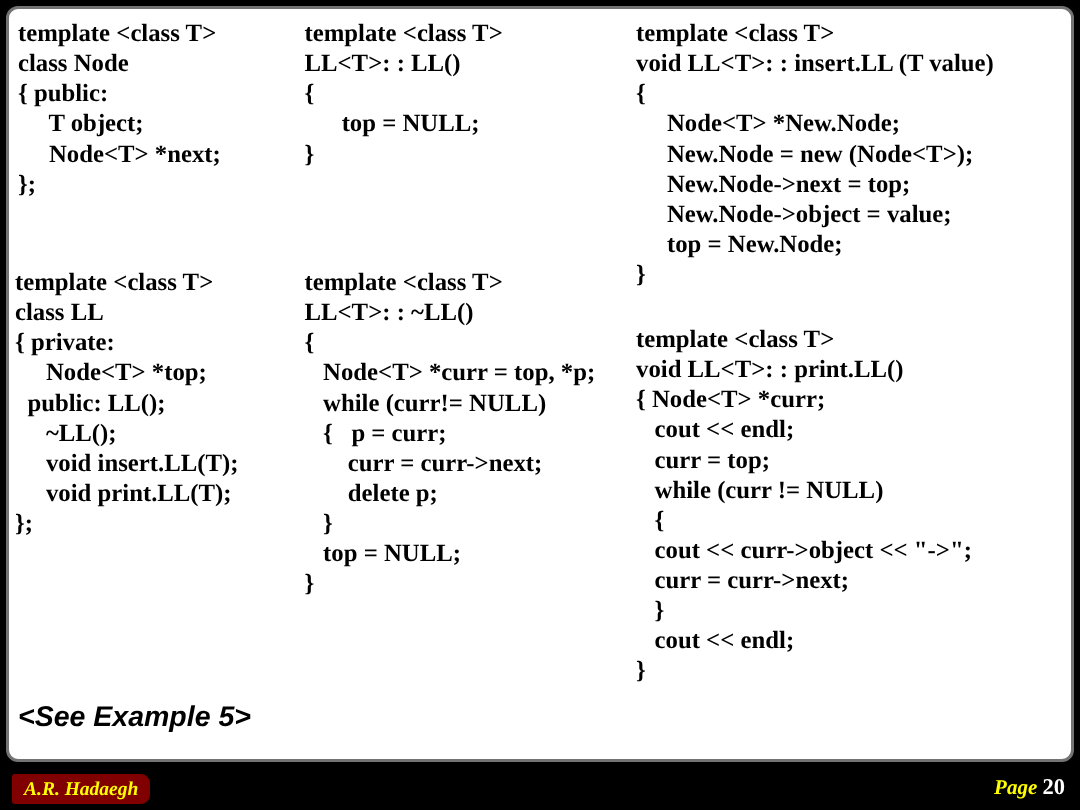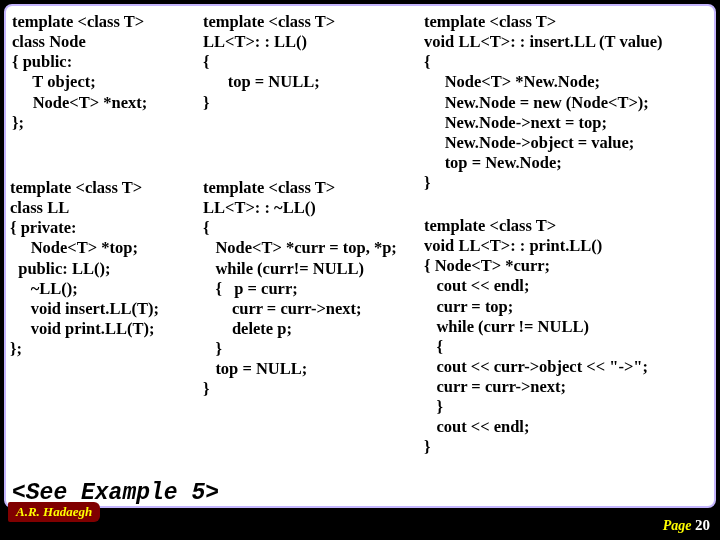--- a/index.html
+++ b/index.html
@@ -1,28 +1,28 @@
 <!DOCTYPE html>
 <html><head>
 <meta charset="utf-8">
 <style>
   * { margin: 0; padding: 0; box-sizing: border-box; }
   body { width: 720px; height: 540px; background: #000; font-family: "Times New Roman", serif; overflow: hidden; }
   .slide { width: 720px; height: 540px; position: relative; background: #000; }
-  .content { position: absolute; top: 4px; left: 4px; right: 4px; bottom: 32px; background: #fff; border: 2px solid #c4b5fd; border-radius: 8px; }
+  .content { position: absolute; top: 4px; left: 4px; right: 4px; bottom: 32px; background: #fff; border: 2px solid #737373; border-radius: 8px; }
   .col { position: absolute; font-size: 16.5px; line-height: 1.22; color: #000; white-space: pre; font-weight: bold; font-family: "Times New Roman", serif; }
   .c1a { top: 6px; left: 6px; }
   .c1b { top: 172px; left: 4px; }
   .c2a { top: 6px; left: 197px; }
   .c2b { top: 172px; left: 197px; }
   .c3a { top: 6px; left: 418px; }
   .c3b { top: 210px; left: 418px; }
-  .see { position: absolute; left: 6px; bottom: 0; font-style: italic; font-weight: bold; font-size: 23px; font-family: Liberation Mono, monospace; }
+  .see { position: absolute; left: 6px; bottom: 16px; font-style: italic; font-weight: bold; font-size: 19px; font-family: Liberation Sans, sans-serif; }
   .footer { position: absolute; bottom: 4px; left: 4px; right: 4px; height: 24px; }
-  .foot-author { position: absolute; left: 4px; bottom: 14px; color: #ff0; background: #800000; font-style: italic; font-weight: bold; font-size: 13px; padding: 2px 8px; border-radius: 2px 6px 6px 2px; font-family: "Times New Roman", serif; }
+  .foot-author { position: absolute; left: 4px; bottom: 0; color: #ff0; background: #800000; font-style: italic; font-weight: bold; font-size: 13px; padding: 2px 8px; border-radius: 2px 6px 6px 2px; font-family: "Times New Roman", serif; }
   .foot-center { position: absolute; left: 50%; transform: translateX(-50%); bottom: 2px; color: #ff0; font-style: italic; font-weight: bold; font-size: 13px; font-family: "Times New Roman", serif; }
   .foot-page { position: absolute; right: 6px; bottom: 2px; color: #ff0; font-style: italic; font-weight: bold; font-size: 14px; font-family: "Times New Roman", serif; }
   .foot-num { color: #fff; font-style: normal; font-size: 15px; }
 </style>
 </head>
 <body>
 
 <div class="slide">
   <div class="content">
     <div class="col c1a">template &lt;class T&gt;

